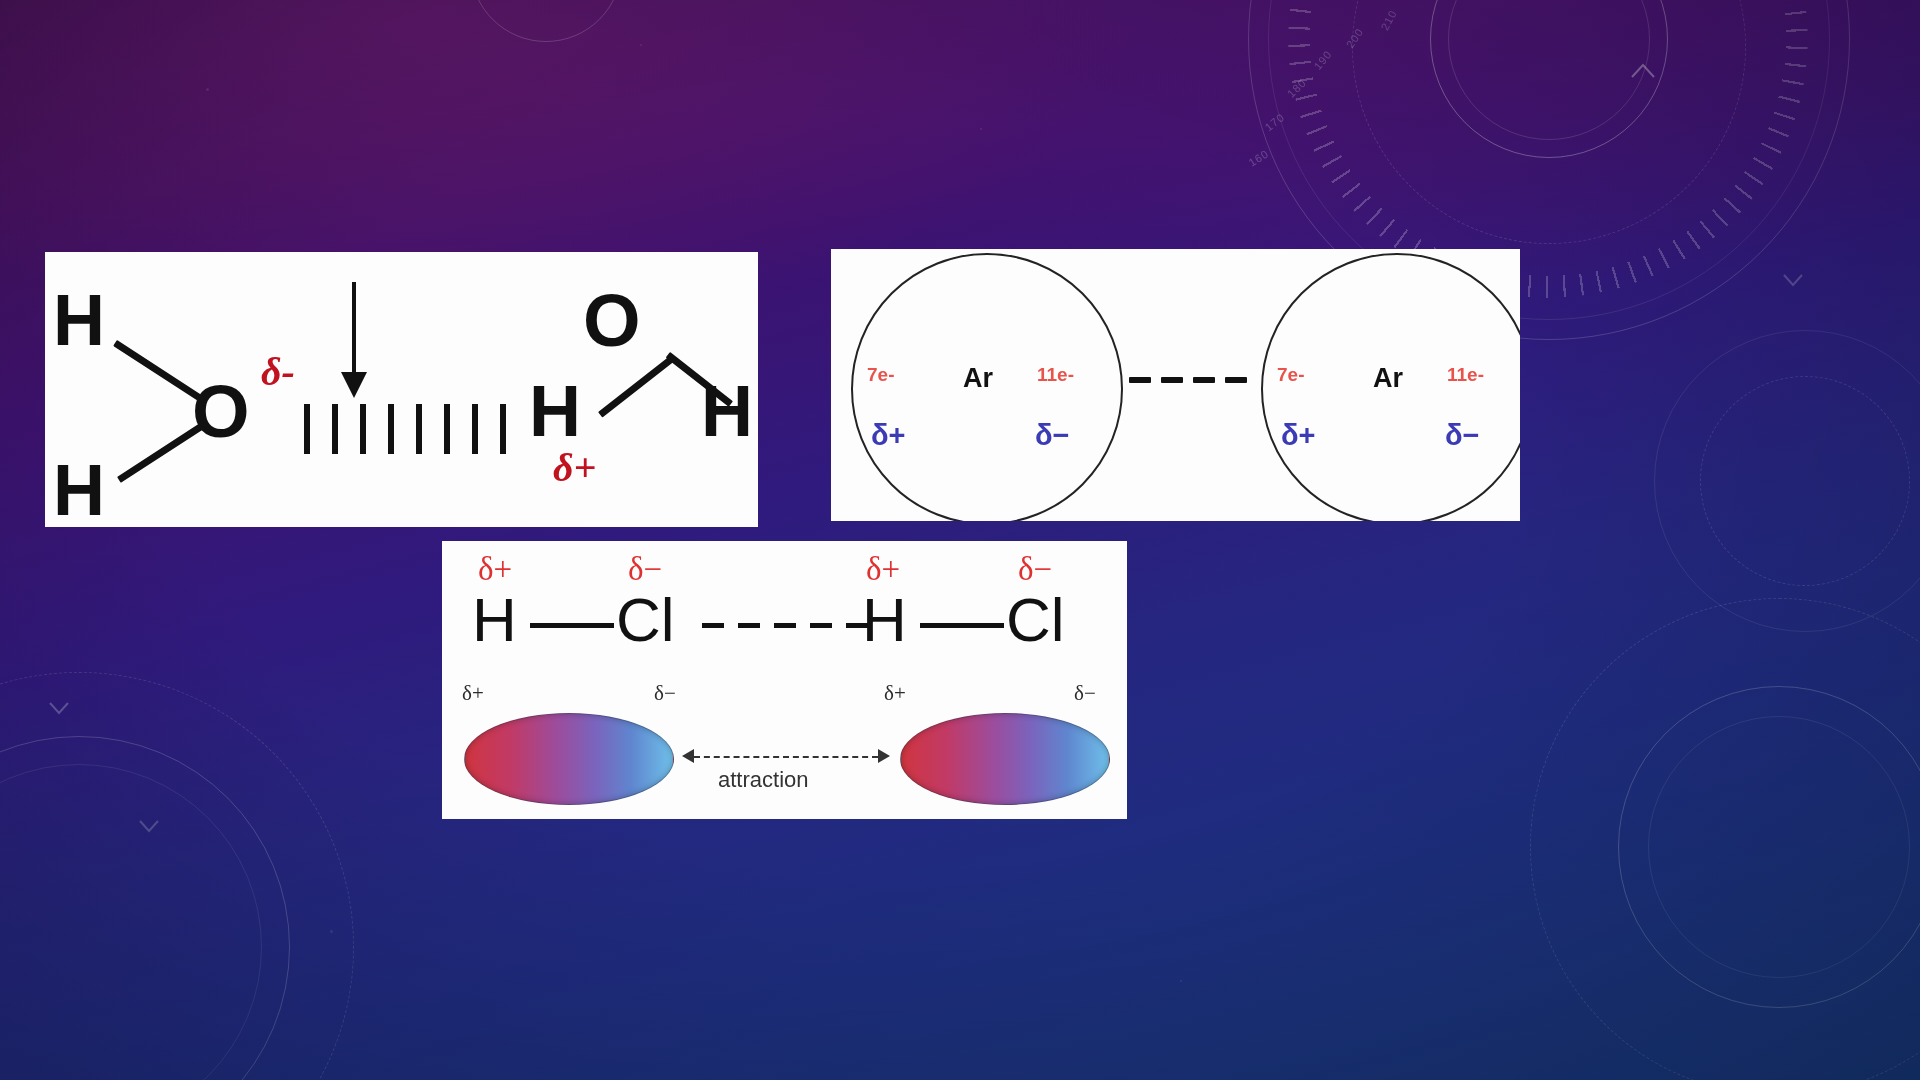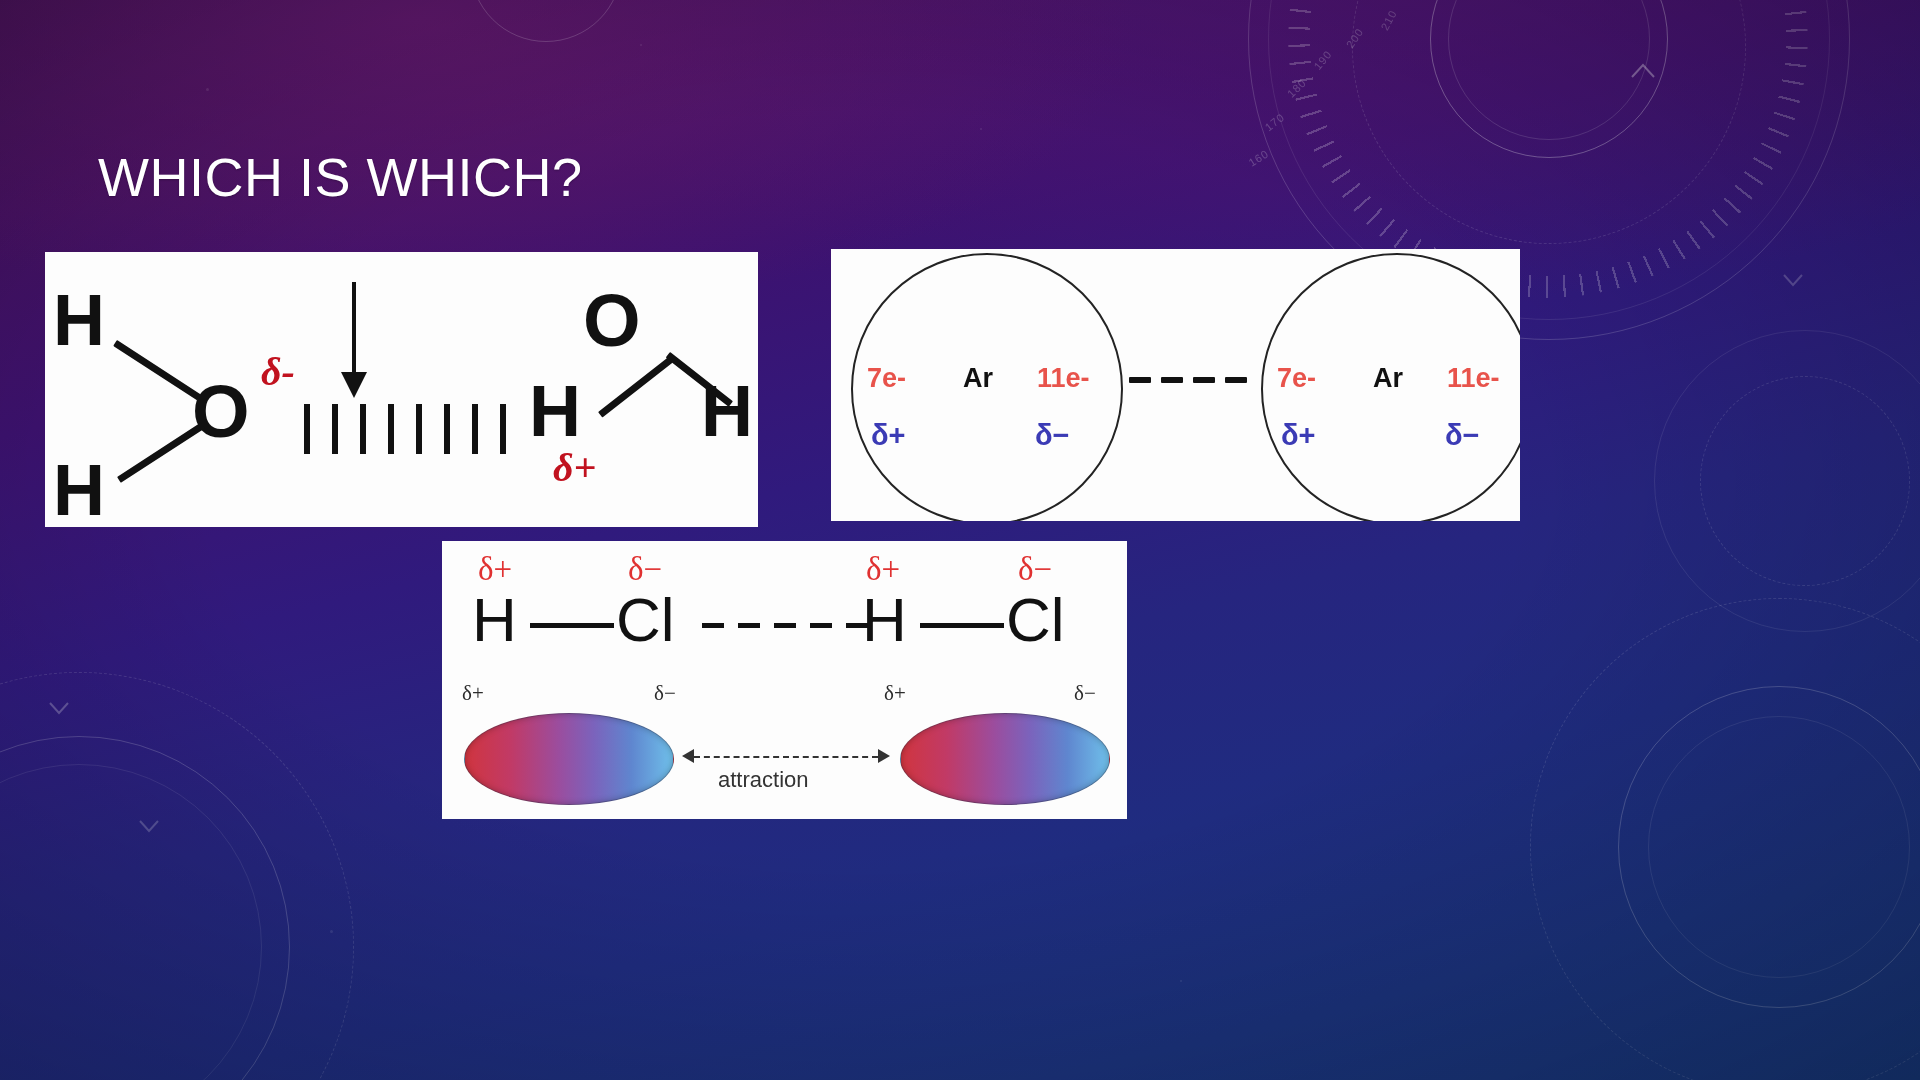--- a/index.html
+++ b/index.html
@@ -54,21 +54,21 @@
   .wO{font-size:74px;}
   .bondline{position:absolute;background:#111;transform-origin:0 0;border-radius:1px;}
   .dline{position:absolute;width:6px;background:#111;}
   .delta{position:absolute;color:#c1121f;font-family:"Liberation Serif",serif;font-style:italic;font-weight:700;}
   .arrow-shaft{position:absolute;width:4px;background:#111;}
   .arrow-head{position:absolute;width:0;height:0;border-left:13px solid transparent;border-right:13px solid transparent;border-top:26px solid #111;}
 
   
   .circ{position:absolute;border:2.5px solid #232323;border-radius:50%;}
   .lbl{position:absolute;line-height:1;white-space:nowrap;}
-  .e-red{color:#e8534b;font-weight:700;font-size:27px;font-family:"Liberation Sans",sans-serif;}
+  .e-red{color:#e8534b;font-weight:700;font-size:19px;font-family:"Liberation Sans",sans-serif;}
   .ar-blk{color:#111;font-weight:700;font-size:27px;font-family:"Liberation Sans",sans-serif;}
   .d-blue{color:#3b3bb5;font-weight:700;font-size:29px;font-family:"Liberation Sans",sans-serif;}
   .dashseg{position:absolute;height:6px;background:#111;border-radius:1px;}
 
   
   .hcl-d{position:absolute;color:#e03131;font-family:"Liberation Serif",serif;font-size:33px;font-weight:400;line-height:1;}
   .hcl-atom{position:absolute;color:#111;font-family:"Liberation Sans",sans-serif;font-weight:400;font-size:62px;line-height:1;}
   .hcl-bond{position:absolute;height:5px;background:#111;}
   .hcl-dash{position:absolute;height:5px;background:#111;}
   .sm-d{position:absolute;color:#2b2b2b;font-family:"Liberation Serif",serif;font-size:21px;line-height:1;}
@@ -139,21 +139,20 @@
 
   <div class="spk" style="left:206px;top:88px;width:3px;height:3px;"></div>
   <div class="spk" style="left:640px;top:44px;width:2px;height:2px;"></div>
   <div class="spk" style="left:980px;top:128px;width:2px;height:2px;"></div>
   <div class="spk" style="left:330px;top:930px;width:3px;height:3px;"></div>
   <div class="spk" style="left:1180px;top:980px;width:2px;height:2px;"></div>
   <div class="spk" style="left:70px;top:520px;width:2px;height:2px;"></div>
 
   <div class="vig"></div>
 
-  <div id="title">WHICH IS WHICH?</div>
 
   <div class="pic" id="pic-water">
 
     <div class="atom wH" style="left:8px;top:32px;">H</div>
 
     <div class="atom wH" style="left:8px;top:202px;">H</div>
 
     <div class="atom wO" style="left:147px;top:123px;">O</div>
 
     <div class="bondline" style="left:72px;top:88px;width:100px;height:7px;transform:rotate(33deg);"></div>

